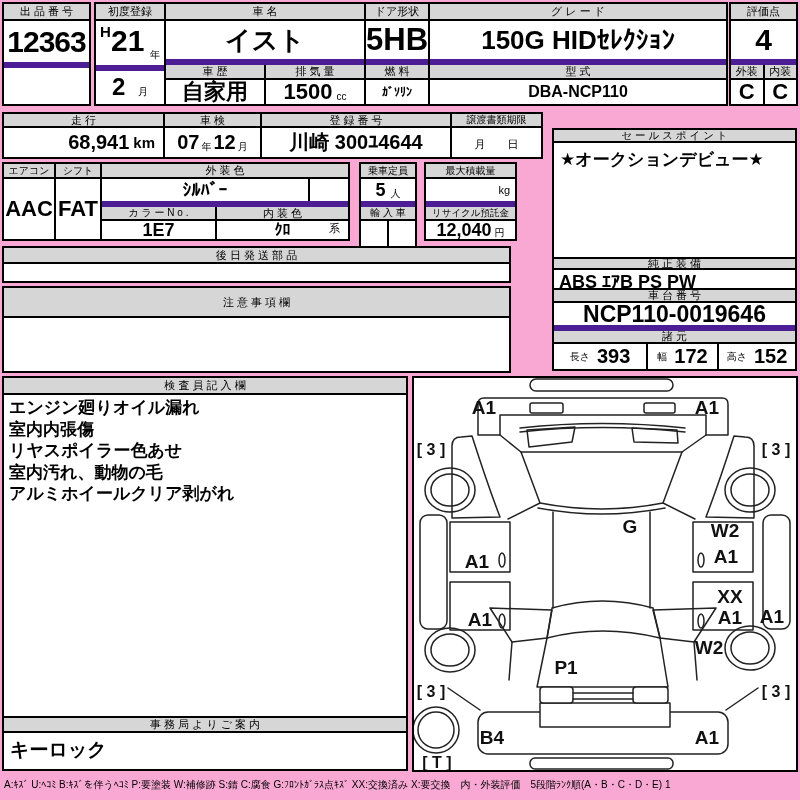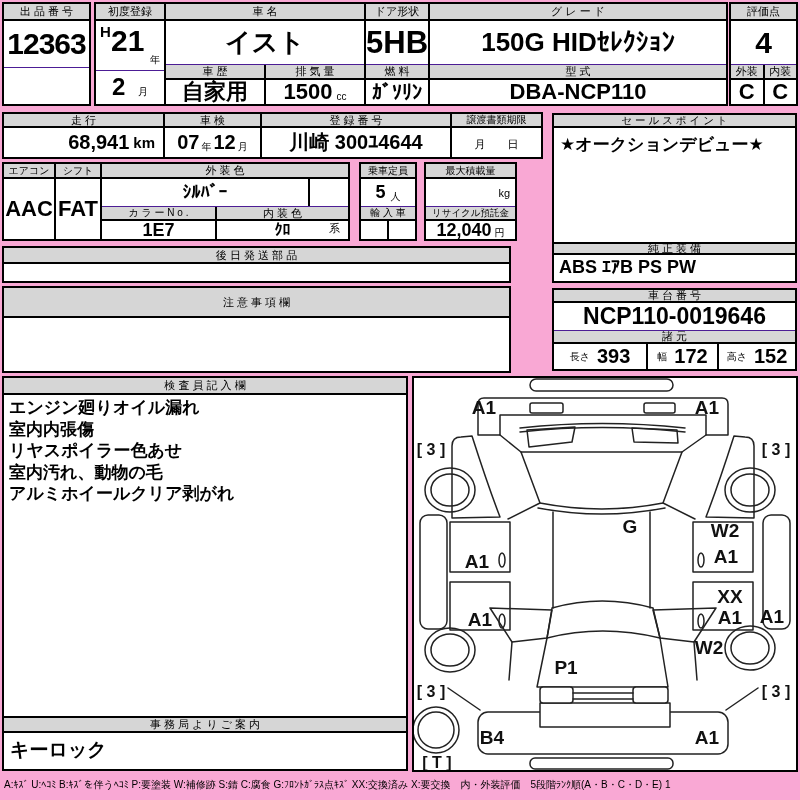--- a/index.html
+++ b/index.html
@@ -4,21 +4,21 @@
 <style>
   *{margin:0;padding:0;box-sizing:border-box}
   html,body{width:800px;height:800px;background:#fff;font-family:"Liberation Sans","DejaVu Sans",sans-serif;color:#000}
   .sheet{position:relative;width:800px;height:800px;background:#f9a8d4;overflow:hidden}
   .p{position:absolute;border:2px solid #000;background:#fff;display:flex;flex-direction:column}
   .row{display:flex;flex-direction:row;min-height:0;min-width:0}
   .col{display:flex;flex-direction:column;min-width:0}
   .hdr{background:#d6d6d6;display:flex;align-items:center;justify-content:center;font-size:11px;line-height:1;border-bottom:2px solid #000;flex:none;white-space:nowrap;overflow:hidden}
   .vcell{display:flex;align-items:center;justify-content:center;font-weight:bold;min-height:0}
   .br{border-right:2px solid #000}
-  .bb{border-bottom:1px solid #4c1d95}
+  .bb{border-bottom:6px solid #4c1d95}
   .unit{font-weight:normal}
   svg text{font-family:"Liberation Sans","DejaVu Sans",sans-serif}
 </style>
 </head>
 <body>
 
 <div class="sheet">
 
   <div class="p" style="left:2px;top:2px;width:89px;height:104px">
     <div class="hdr" style="height:17px">出 品 番 号</div>
@@ -54,27 +54,27 @@
               <span style="font-size:22px">1500</span>
               <span class="unit" style="font-size:10px;margin-left:4px;margin-top:8px">cc</span>
             </div>
           </div>
         </div>
       </div>
       <div class="col br" style="width:64px">
         <div class="hdr" style="height:17px">ドア形状</div>
         <div class="vcell bb" style="height:44px;font-size:31px">5HB</div>
         <div class="hdr" style="height:15px">燃 料</div>
-        <div class="vcell" style="flex:1;font-size:20px">ｶﾞｿﾘﾝ</div>
+        <div class="vcell" style="flex:1;font-size:12px">ｶﾞｿﾘﾝ</div>
       </div>
       <div class="col" style="flex:1">
         <div class="hdr" style="height:17px">グ レ ー ド</div>
         <div class="vcell bb" style="height:44px;font-size:26px">150G HIDｾﾚｸｼｮﾝ</div>
         <div class="hdr" style="height:15px">型 式</div>
-        <div class="vcell" style="flex:1;font-size:22px">DBA-NCP110</div>
+        <div class="vcell" style="flex:1;font-size:16px">DBA-NCP110</div>
       </div>
     </div>
   </div>
 
   <div class="p" style="left:729px;top:2px;width:69px;height:104px">
     <div class="hdr" style="height:17px">評価点</div>
     <div class="vcell bb" style="height:44px;font-size:30px">4</div>
     <div class="row" style="flex:1">
       <div class="col br" style="flex:1">
         <div class="hdr" style="height:15px">外装</div>
@@ -140,21 +140,21 @@
           <div class="vcell br" style="width:115px;font-size:18px">1E7</div>
           <div class="vcell" style="flex:1;position:relative;font-size:16px">
             <span>ｸﾛ</span>
             <span class="unit" style="position:absolute;right:8px;bottom:3px;font-size:11px">系</span>
           </div>
         </div>
       </div>
     </div>
   </div>
 
-  <div class="p" style="left:359px;top:162px;width:58px;height:79px">
+  <div class="p" style="left:359px;top:162px;width:58px;height:102px">
     <div class="hdr" style="height:15px;font-size:10px">乗車定員</div>
     <div class="vcell bb" style="height:28px">
       <span style="font-size:18px">5</span>
       <span class="unit" style="font-size:10px;margin:8px 0 0 5px">人</span>
     </div>
     <div class="hdr" style="height:14px;font-size:10px">輸 入 車</div>
     <div class="row" style="flex:1">
       <div style="flex:1"></div>
       <div style="flex:1;border-left:2px solid #000"></div>
     </div>
@@ -173,21 +173,21 @@
   <div class="p" style="left:2px;top:246px;width:509px;height:37px">
     <div class="hdr" style="height:16px">後 日 発 送 部 品</div>
     <div style="flex:1"></div>
   </div>
 
   <div class="p" style="left:2px;top:286px;width:509px;height:87px">
     <div class="hdr" style="height:30px">注 意 事 項 欄</div>
     <div style="flex:1"></div>
   </div>
 
-  <div class="p" style="left:552px;top:113px;width:245px;height:170px">
+  <div class="p" style="left:552px;top:128px;width:245px;height:170px">
     <div class="hdr" style="height:13px;font-size:10.5px">セ ー ル ス ポ イ ン ト</div>
     <div style="flex:1;padding:5px 6px;font-weight:bold;font-size:17px">★オークションデビュー★</div>
     <div class="hdr" style="height:13px;border-top:2px solid #000">純 正 装 備</div>
     <div style="height:26px;padding:2px 5px;font-weight:bold;font-size:18px">ABS ｴｱB PS PW</div>
   </div>
 
   <div class="p" style="left:552px;top:288px;width:245px;height:83px">
     <div class="hdr" style="height:13px">車 台 番 号</div>
     <div class="vcell bb" style="height:28px;font-size:23px">NCP110-0019646</div>
     <div class="hdr" style="height:13px">諸 元</div>

